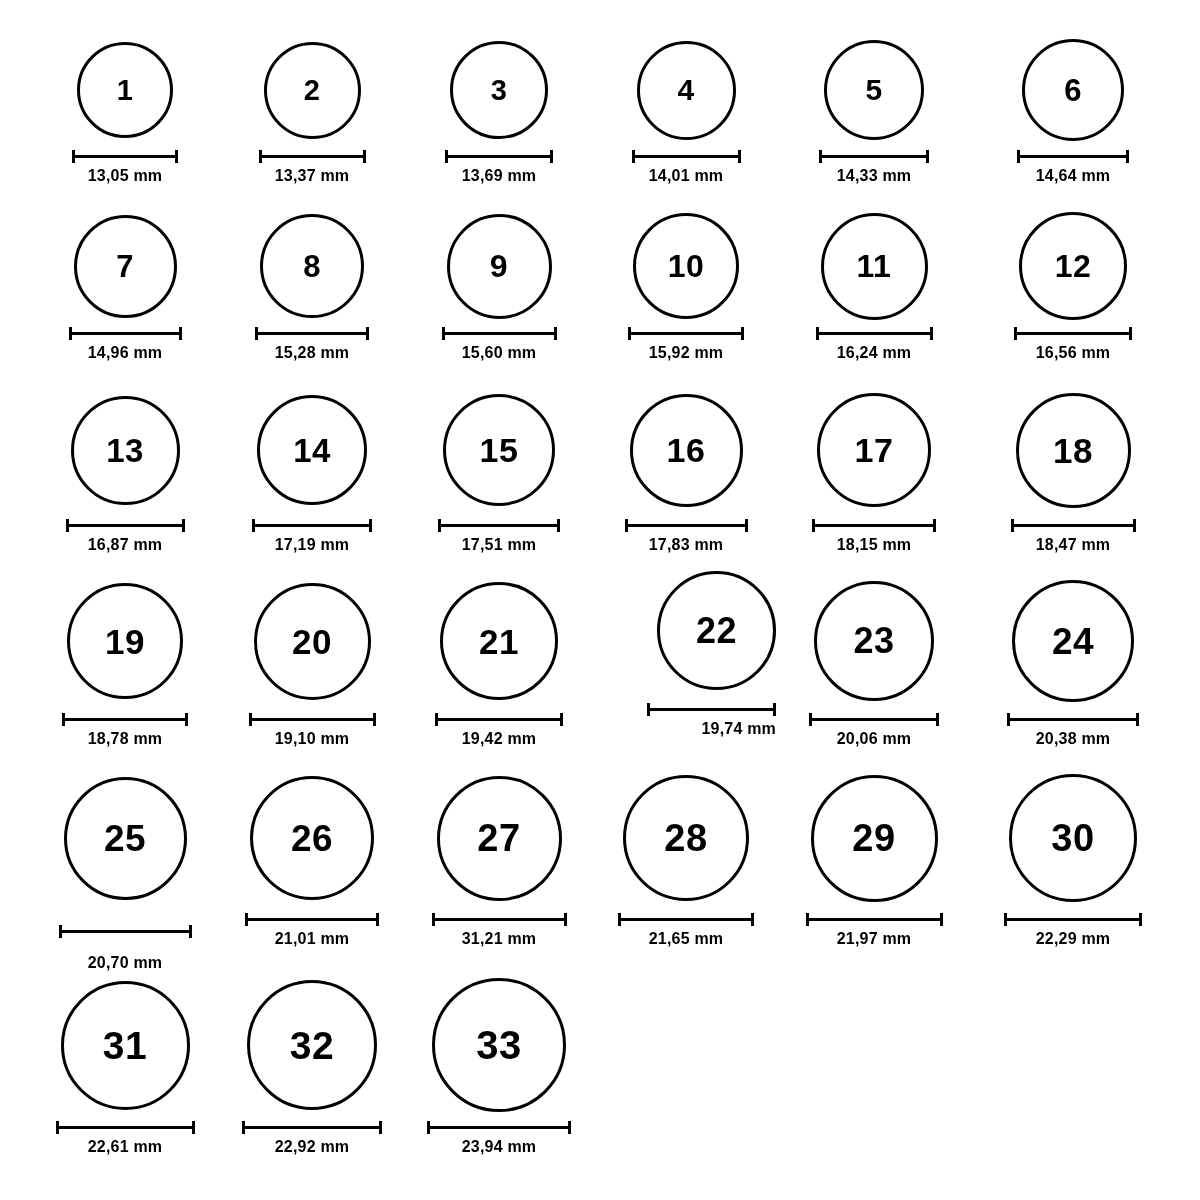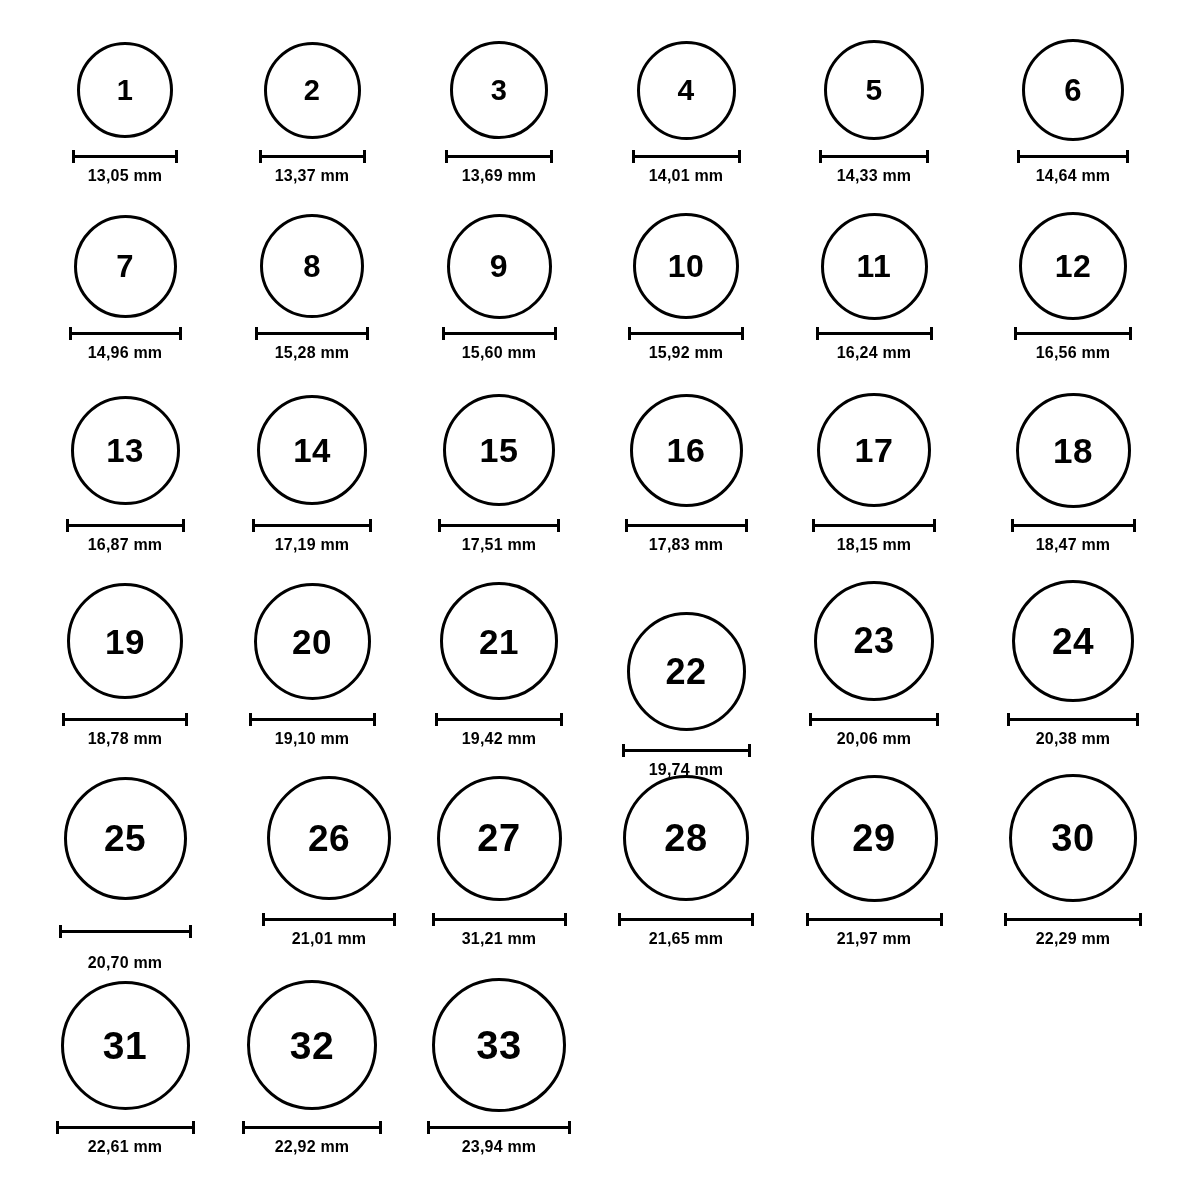--- a/index.html
+++ b/index.html
@@ -300,21 +300,21 @@
       <div class="ring-circle" style="width: 118px; height: 118px;">
         <span class="ring-number" style="font-size: 35px;">21</span>
       </div>
       <div class="measure" style="width: 128px; margin-top: 13px;">
         <div class="bar"></div>
         <div class="tick left"></div>
         <div class="tick right"></div>
       </div>
       <div class="ring-label">19,42 mm</div>
     </div>
-    <div class="ring-cell" style="left: 596px; top: 612px; width: 180px;">
+    <div class="ring-cell" style="left: 596px; top: 571px; width: 180px; align-items: flex-end;">
       <div class="ring-circle" style="width: 119px; height: 119px;">
         <span class="ring-number" style="font-size: 36px;">22</span>
       </div>
       <div class="measure" style="width: 129px; margin-top: 12.5px;">
         <div class="bar"></div>
         <div class="tick left"></div>
         <div class="tick right"></div>
       </div>
       <div class="ring-label">19,74 mm</div>
     </div>
@@ -344,21 +344,21 @@
       <div class="ring-circle" style="width: 123px; height: 123px;">
         <span class="ring-number" style="font-size: 37px;">25</span>
       </div>
       <div class="measure" style="width: 133px; margin-top: 13.5px;">
         <div class="bar"></div>
         <div class="tick left"></div>
         <div class="tick right"></div>
       </div>
       <div class="ring-label">20,70 mm</div>
     </div>
-    <div class="ring-cell" style="left: 239px; top: 776px; width: 180px;">
+    <div class="ring-cell" style="left: 222px; top: 776px; width: 180px;">
       <div class="ring-circle" style="width: 124px; height: 124px;">
         <span class="ring-number" style="font-size: 37px;">26</span>
       </div>
       <div class="measure" style="width: 134px; margin-top: 13px;">
         <div class="bar"></div>
         <div class="tick left"></div>
         <div class="tick right"></div>
       </div>
       <div class="ring-label">21,01 mm</div>
     </div>

